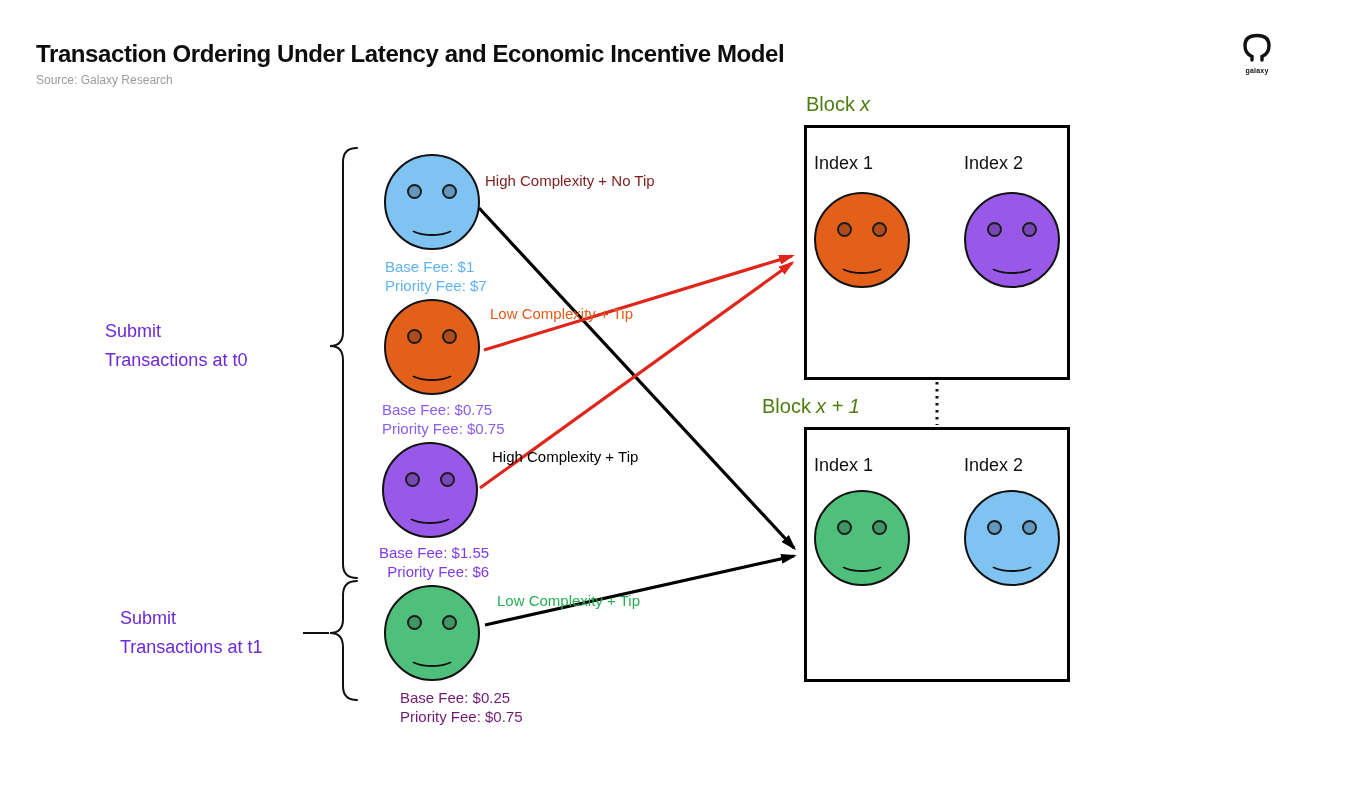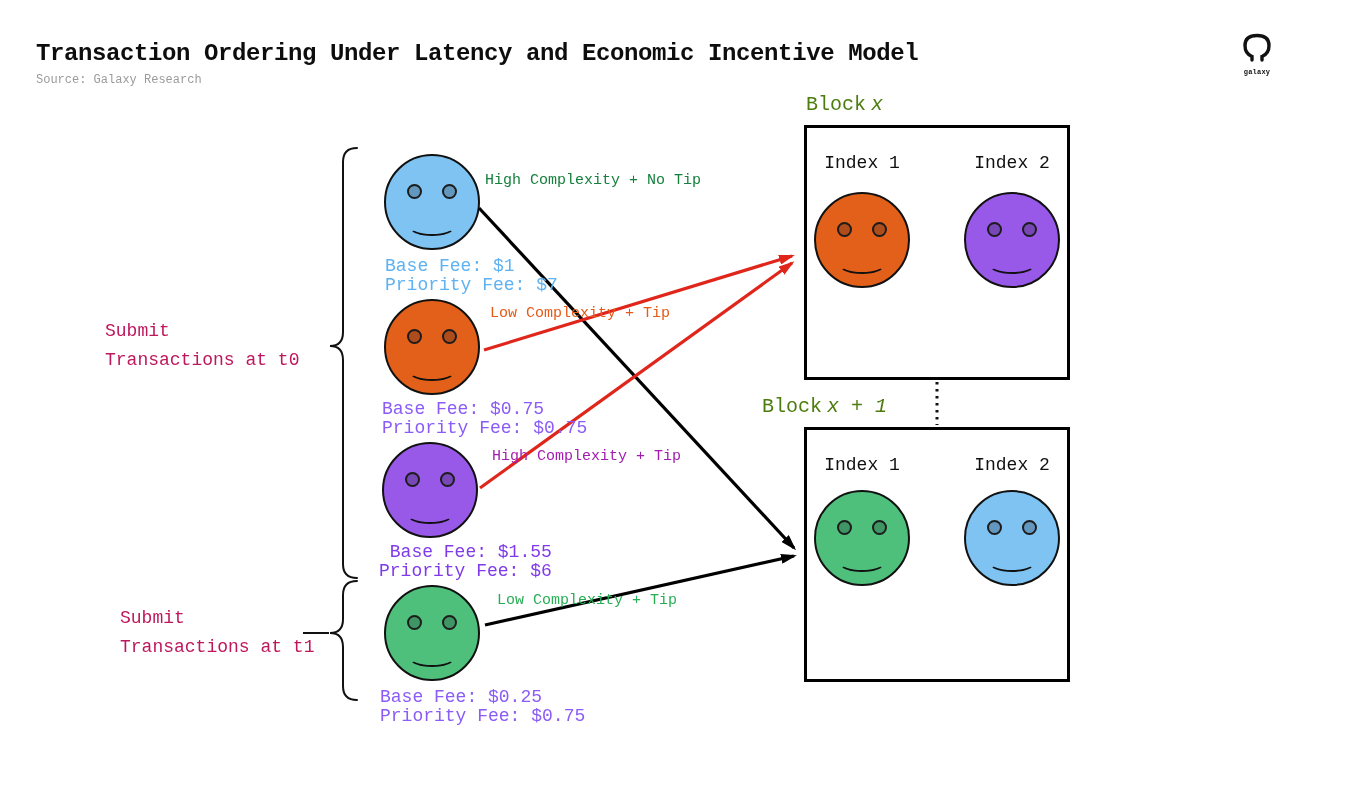--- a/index.html
+++ b/index.html
@@ -1,40 +1,40 @@
 <!DOCTYPE html>
 <html><head>
 <meta charset="utf-8">
 <style>
   * { margin:0; padding:0; box-sizing:border-box; }
   html,body { background:#ffffff; }
   body { font-family:"Liberation Sans", sans-serif; }
-  .stage { position:relative; width:1348px; height:806px; background:#fff; overflow:hidden;font-family:Liberation Mono, monospace; }
+  .stage { position:relative; width:1348px; height:806px; background:#fff; overflow:hidden; }
 
   .title { position:absolute; left:36px; top:40px; font-size:24px; font-weight:bold; letter-spacing:-0.4px; color:#0d0d0d; z-index:6; }
   .source { position:absolute; left:36px; top:73px; font-size:12px; font-weight:500; color:#9b9b9b; z-index:6; }
 
   .logo { position:absolute; left:1239px; top:33px; width:36px; text-align:center; z-index:6; }
   .logo-caption { font-size:7px; font-weight:bold; color:#111; letter-spacing:0.2px; margin-top:0px; }
 
   .face { position:absolute; width:96px; height:96px; border-radius:50%; border:2.5px solid #111; z-index:1; }
   .eye { position:absolute; top:28px; width:15px; height:15px; border-radius:50%; border:2px solid #1c1c1c; background:rgba(20,20,30,0.25); }
   .eye-l { left:21px; } .eye-r { right:21px; }
   .smile { position:absolute; left:50%; bottom:12px; transform:translateX(-50%); width:48px; height:20px;
            border:2.5px solid transparent; border-bottom-color:#111; border-radius:50%; }
 
   .tx-label { position:absolute; font-size:15px; font-weight:500; white-space:nowrap; z-index:6; }
-  .fee { position:absolute; font-size:18px; font-weight:500; line-height:19px; white-space:nowrap; z-index:6; }
+  .fee { position:absolute; font-size:15px; font-weight:500; line-height:19px; white-space:nowrap; z-index:6; }
 
-  .group-label { position:absolute; font-size:18px; color:#be185d; line-height:29px; z-index:6; }
+  .group-label { position:absolute; font-size:18px; color:#6d28d9; line-height:29px; z-index:6; }
 
   .block { position:absolute; width:266px; height:255px; border:3.5px solid #000; background:#fff; z-index:0; }
   .block-title { position:absolute; font-size:20px; font-weight:500; color:#4d7c0f; z-index:6; }
   .block-title i { font-style:italic; margin-left:5px; }
-  .index-label { position:absolute; width:96px; text-align:center; font-size:18px; font-weight:500; color:#111; z-index:2; }
+  .index-label { position:absolute; width:96px; font-size:18px; font-weight:500; color:#111; z-index:2; }
 
   svg.overlay { position:absolute; left:0; top:0; z-index:5; pointer-events:none; }
   .brace { fill:none; stroke:#111; stroke-width:2; stroke-linecap:round; }
   .dotted { stroke:#111; stroke-width:3; stroke-dasharray:2.5 4.5; }
   .edge { fill:none; }
   .tick { stroke:#111; stroke-width:2; }
 </style>
 </head>
 <body>
 
@@ -57,21 +57,21 @@
   <div class="group-label" style="left:120px; top:604px;">
     <div>Submit</div>
     <div>Transactions at t1</div>
   </div>
 
   <div class="face" style="left: 384px; top: 154px; background-color: rgb(126, 195, 242);">
     <div class="eye eye-l"></div>
     <div class="eye eye-r"></div>
     <div class="smile"></div>
   </div>
-  <div class="tx-label" style="left: 485px; top: 172px; color: #15803d;">High Complexity + No Tip</div>
+  <div class="tx-label" style="left: 485px; top: 172px; color: #7f1d1d;">High Complexity + No Tip</div>
   <div class="fee" style="left: 385px; top: 257px; color: rgb(95, 178, 242);">
     <div>Base Fee: $1</div>
     <div>Priority Fee: $7</div>
   </div>
 
   <div class="face" style="left: 384px; top: 299px; background-color: rgb(226, 96, 26);">
     <div class="eye eye-l"></div>
     <div class="eye eye-r"></div>
     <div class="smile"></div>
   </div>
@@ -79,33 +79,33 @@
   <div class="fee" style="left: 382px; top: 400px; color: #8b5cf6;">
     <div>Base Fee: $0.75</div>
     <div>Priority Fee: $0.75</div>
   </div>
 
   <div class="face" style="left: 382px; top: 442px; background-color: rgb(152, 88, 232);">
     <div class="eye eye-l"></div>
     <div class="eye eye-r"></div>
     <div class="smile"></div>
   </div>
-  <div class="tx-label" style="left: 492px; top: 448px; color: #a21caf;">High Complexity + Tip</div>
+  <div class="tx-label" style="left: 492px; top: 448px; color: #000000;">High Complexity + Tip</div>
   <div class="fee" style="left: 379px; top: 543px; color: rgb(127, 59, 234); text-align: right;">
     <div>Base Fee: $1.55</div>
     <div>Priority Fee: $6</div>
   </div>
 
   <div class="face" style="left: 384px; top: 585px; background-color: rgb(78, 192, 123);">
     <div class="eye eye-l"></div>
     <div class="eye eye-r"></div>
     <div class="smile"></div>
   </div>
   <div class="tx-label" style="left: 497px; top: 592px; color: rgb(39, 174, 85);">Low Complexity + Tip</div>
-  <div class="fee" style="left: 380px; top: 688px; color: #8b5cf6;">
+  <div class="fee" style="left: 400px; top: 688px; color: #701a75;">
     <div>Base Fee: $0.25</div>
     <div>Priority Fee: $0.75</div>
   </div>
 
   <div class="block-title" style="left:806px; top:93px;">
     <span>Block</span><i>x</i>
   </div>
   <div class="block" style="left:804px; top:125px;"></div>
   <div class="index-label" style="left:814px; top:153px;">Index 1</div>
   <div class="index-label" style="left:964px; top:153px;">Index 2</div>

